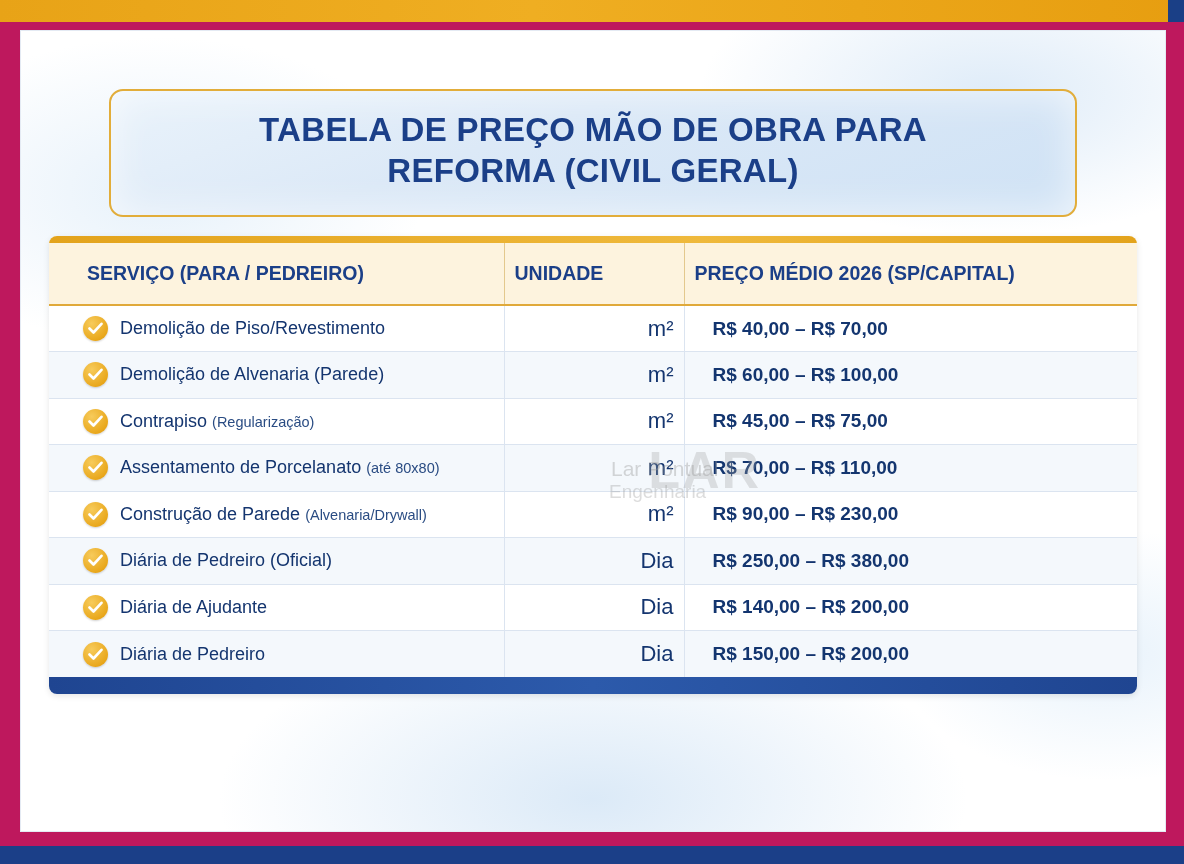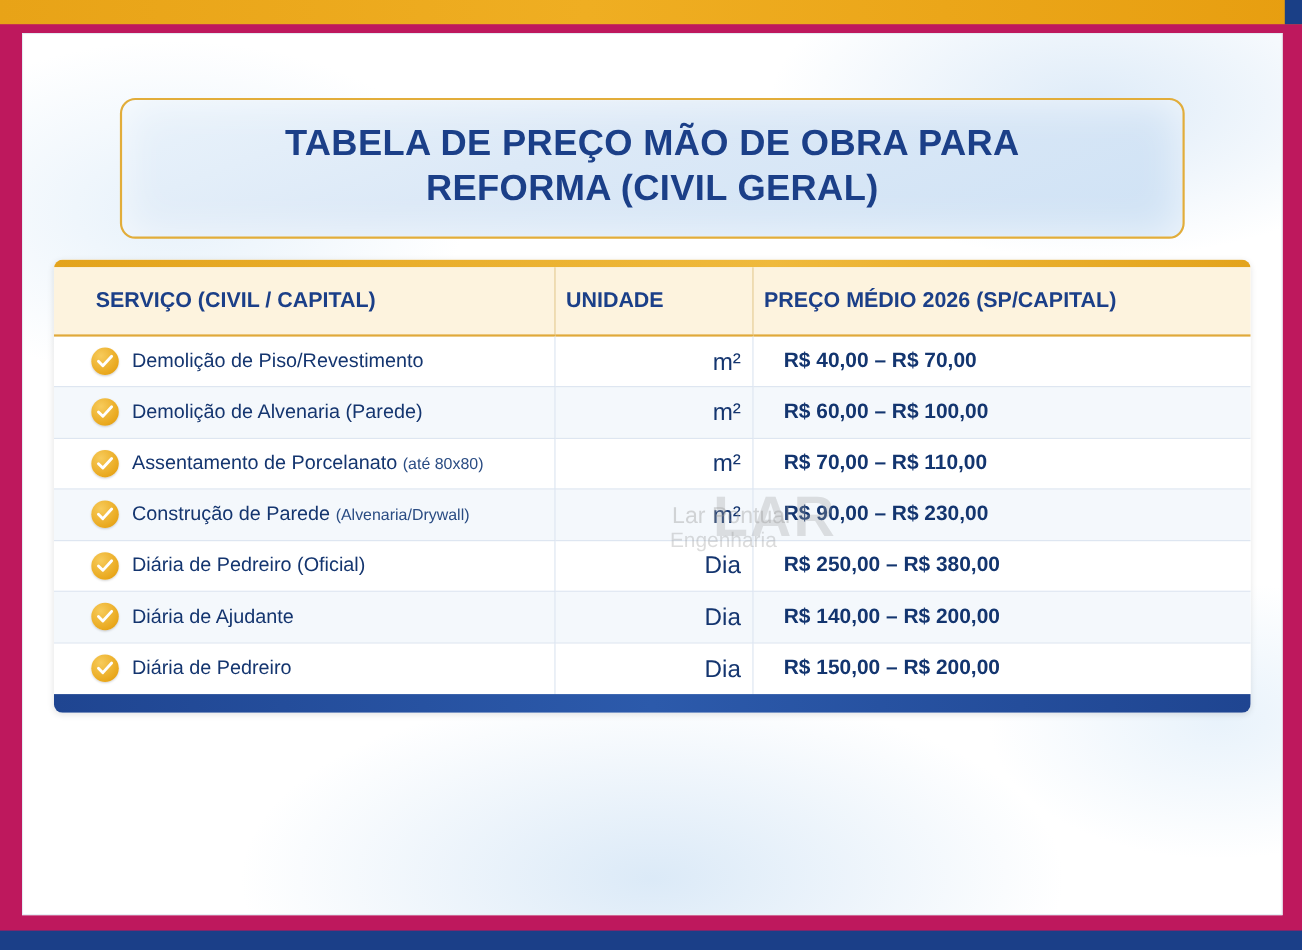--- a/index.html
+++ b/index.html
@@ -234,21 +234,21 @@
     <div class="table-wrap">
       <div class="table-top-rule"></div>
       <table>
         <colgroup>
           <col class="c-serv">
             <col class="c-unit">
             <col class="c-price">
         </colgroup>
         <thead>
           <tr>
-            <th class="th-serv">SERVIÇO (CIVIL / CAPITAL)</th>
+            <th class="th-serv">SERVIÇO (PARA / PEDREIRO)</th>
             <th>UNIDADE</th>
             <th>PREÇO MÉDIO 2026 (SP/CAPITAL)</th>
           </tr>
         </thead>
         <tbody>
           <tr>
             <td class="td-serv">
               <div class="serv-cell">
                 <span class="check">
                   <svg width="15" height="13" viewBox="0 0 15 13">
@@ -273,20 +273,37 @@
                     </svg>
                 </span>
                 <span class="serv-text">
                   <span class="serv-main">Demolição de Alvenaria (Parede)</span>
                   <span class="serv-note"></span>
                 </span>
               </div>
             </td>
             <td class="td-unit">m²</td>
             <td class="td-price">R$ 60,00 – R$ 100,00</td>
+          </tr>
+          <tr>
+            <td class="td-serv">
+              <div class="serv-cell">
+                <span class="check">
+                  <svg width="15" height="13" viewBox="0 0 15 13">
+                      <path d="M1.5 6.5 L5.5 10.5 L13.5 1.8" stroke="#ffffff" stroke-width="2.6" fill="none" stroke-linecap="round" stroke-linejoin="round"></path>
+                    </svg>
+                </span>
+                <span class="serv-text">
+                  <span class="serv-main">Contrapiso</span>
+                  <span class="serv-note">(Regularização)</span>
+                </span>
+              </div>
+            </td>
+            <td class="td-unit">m²</td>
+            <td class="td-price">R$ 45,00 – R$ 75,00</td>
           </tr>
           <tr>
             <td class="td-serv">
               <div class="serv-cell">
                 <span class="check">
                   <svg width="15" height="13" viewBox="0 0 15 13">
                       <path d="M1.5 6.5 L5.5 10.5 L13.5 1.8" stroke="#ffffff" stroke-width="2.6" fill="none" stroke-linecap="round" stroke-linejoin="round"></path>
                     </svg>
                 </span>
                 <span class="serv-text">

